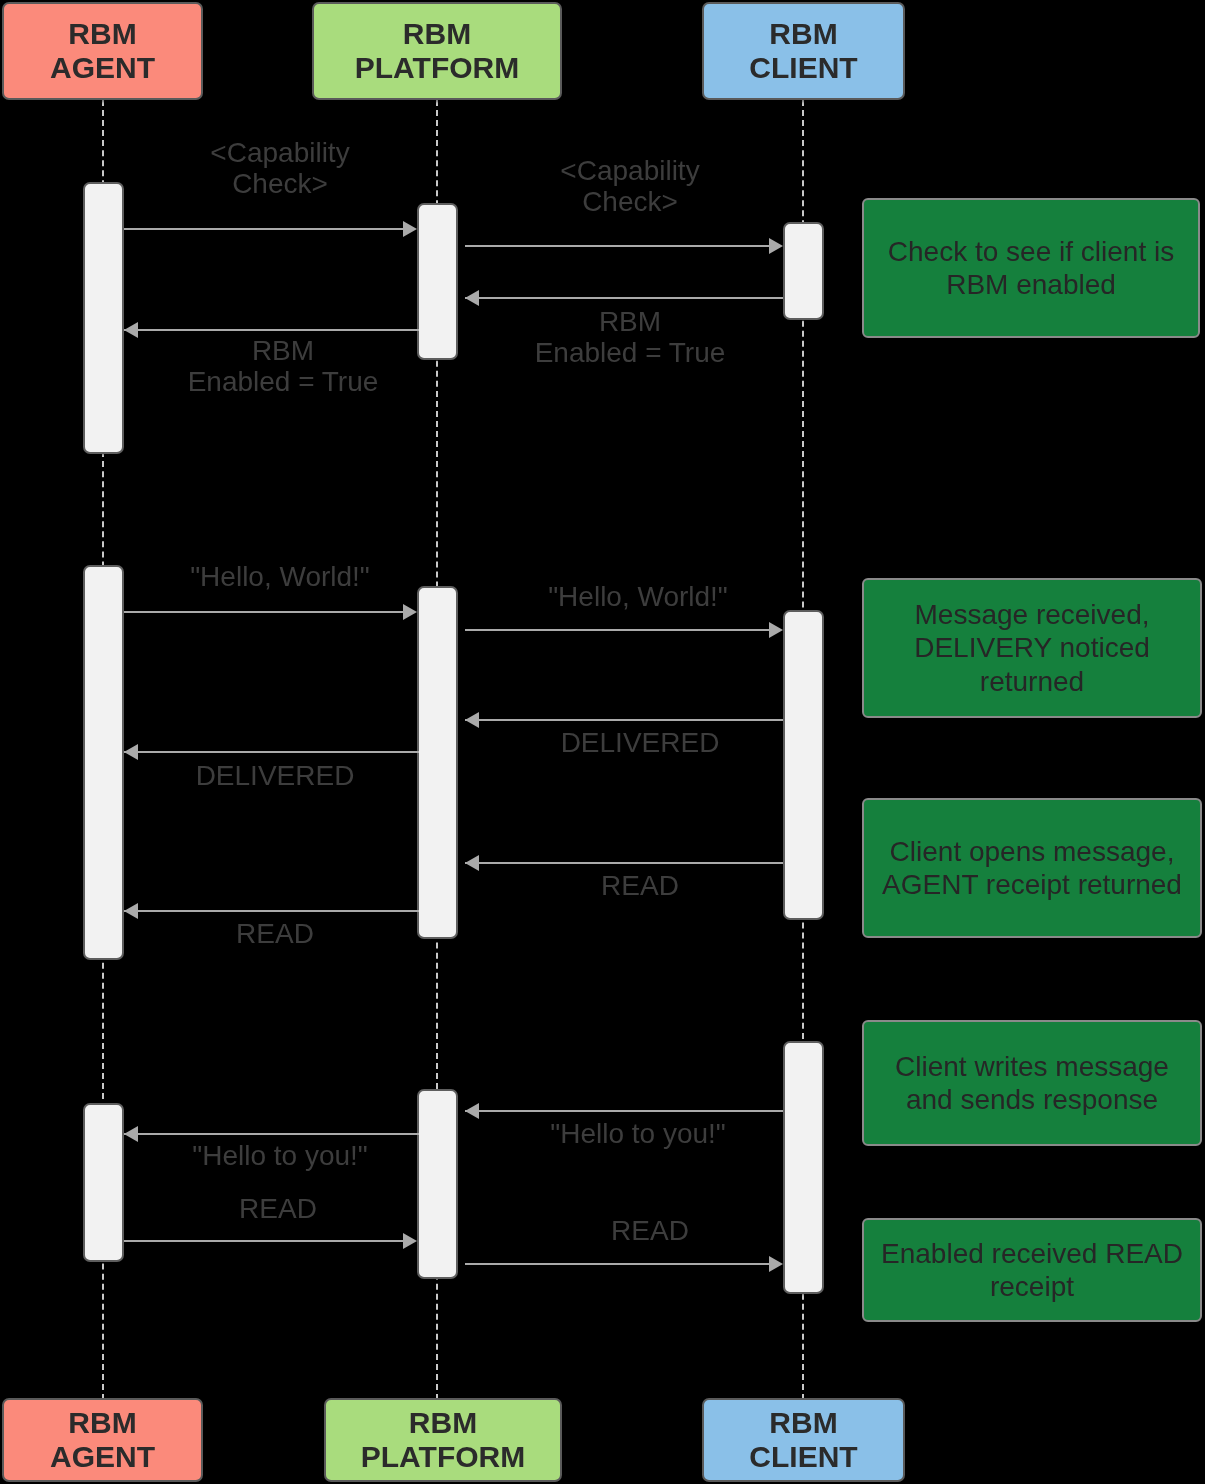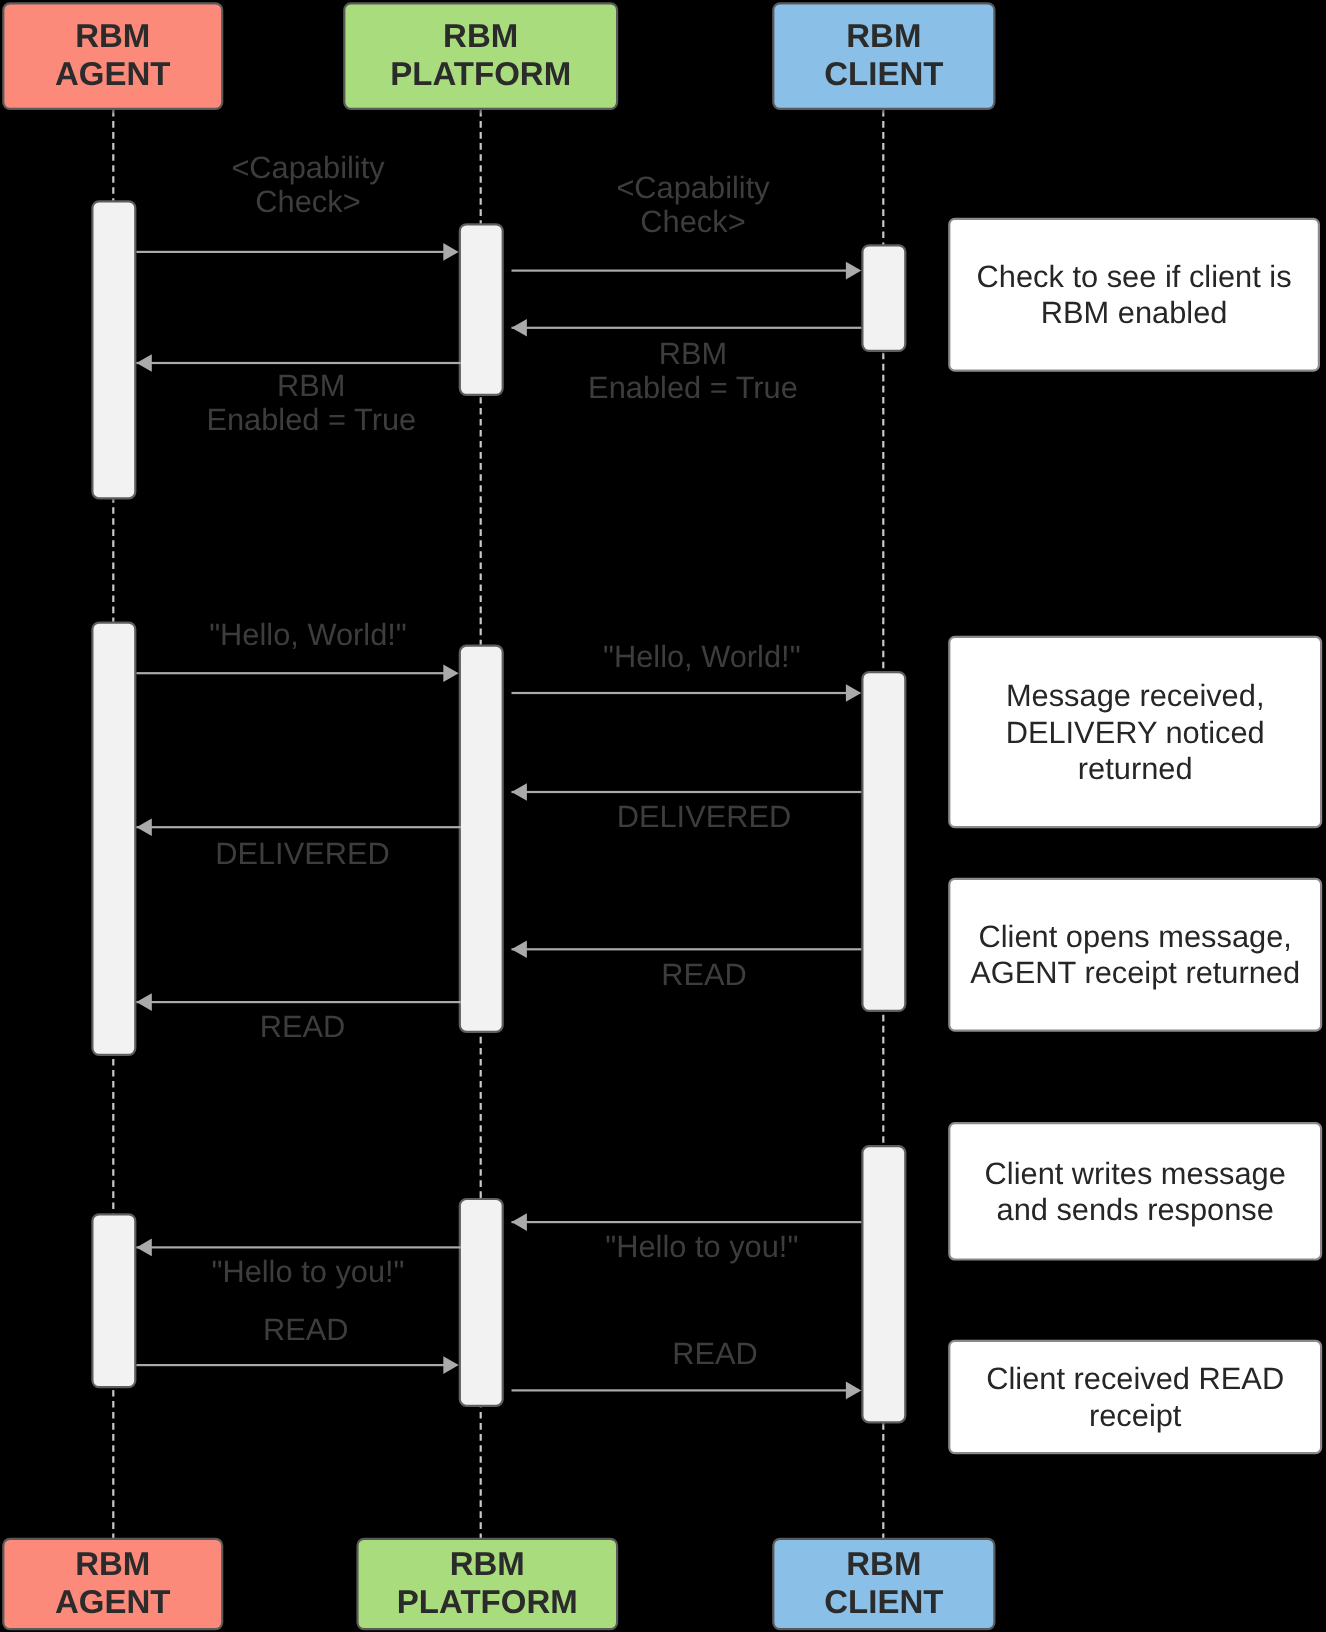--- a/index.html
+++ b/index.html
@@ -26,21 +26,21 @@
   .msgline{position:absolute;height:0;border-top:2px solid #aaaaaa;}
   .head{position:absolute;width:0;height:0;
         border-top:8px solid transparent;border-bottom:8px solid transparent;}
   .head.right{border-left:14px solid #aaaaaa;}
   .head.left{border-right:14px solid #aaaaaa;}
 
   .mlabel{position:absolute;color:#3d3d3d;font-size:28px;line-height:1.12;
           text-align:center;white-space:pre-line;}
 
   
-  .note{position:absolute;background:#ffffff;border:2px solid #8a8a8a;
+  .note{position:absolute;background:#15803d;border:2px solid #8a8a8a;
         border-radius:6px;box-sizing:border-box;
         display:flex;align-items:center;justify-content:center;text-align:center;
         color:#262626;font-size:28px;line-height:1.18;padding:6px 10px;
         box-shadow:2px 2px 3px rgba(0,0,0,.35);}
 </style>
 </head>
 <body>
 
 <div id="stage">
 
@@ -130,27 +130,27 @@
   <div class="mlabel" style="left:148px;top:1193px;width:260px;">READ</div>
   <div class="msgline" style="left:124px;top:1240px;width:290px;"></div>
   <div class="head right" style="left:403px;top:1233px;"></div>
 
   <div class="mlabel" style="left:520px;top:1215px;width:260px;">READ</div>
   <div class="msgline" style="left:465px;top:1263px;width:315px;"></div>
   <div class="head right" style="left:769px;top:1256px;"></div>
 
   <div class="note" style="left:862px;top:198px;width:338px;height:140px;">Check to see if client is RBM enabled</div>
 
-  <div class="note" style="left:862px;top:578px;width:340px;height:175px;">Message received, DELIVERY noticed returned</div>
+  <div class="note" style="left:862px;top:578px;width:340px;height:140px;">Message received, DELIVERY noticed returned</div>
 
   <div class="note" style="left:862px;top:798px;width:340px;height:140px;">Client opens message, AGENT receipt returned</div>
 
   <div class="note" style="left:862px;top:1020px;width:340px;height:126px;">Client writes message and sends response</div>
 
-  <div class="note" style="left:862px;top:1218px;width:340px;height:104px;">Client received READ receipt</div>
+  <div class="note" style="left:862px;top:1218px;width:340px;height:104px;">Enabled received READ receipt</div>
 
   <div class="part" style="left:2px;top:1398px;width:201px;height:84px;background:#fb8a7b;">
     <span>RBM</span>
     <span>AGENT</span>
   </div>
 
   <div class="part" style="left:324px;top:1398px;width:238px;height:84px;background:#a9dc7d;">
     <span>RBM</span>
     <span>PLATFORM</span>
   </div>

